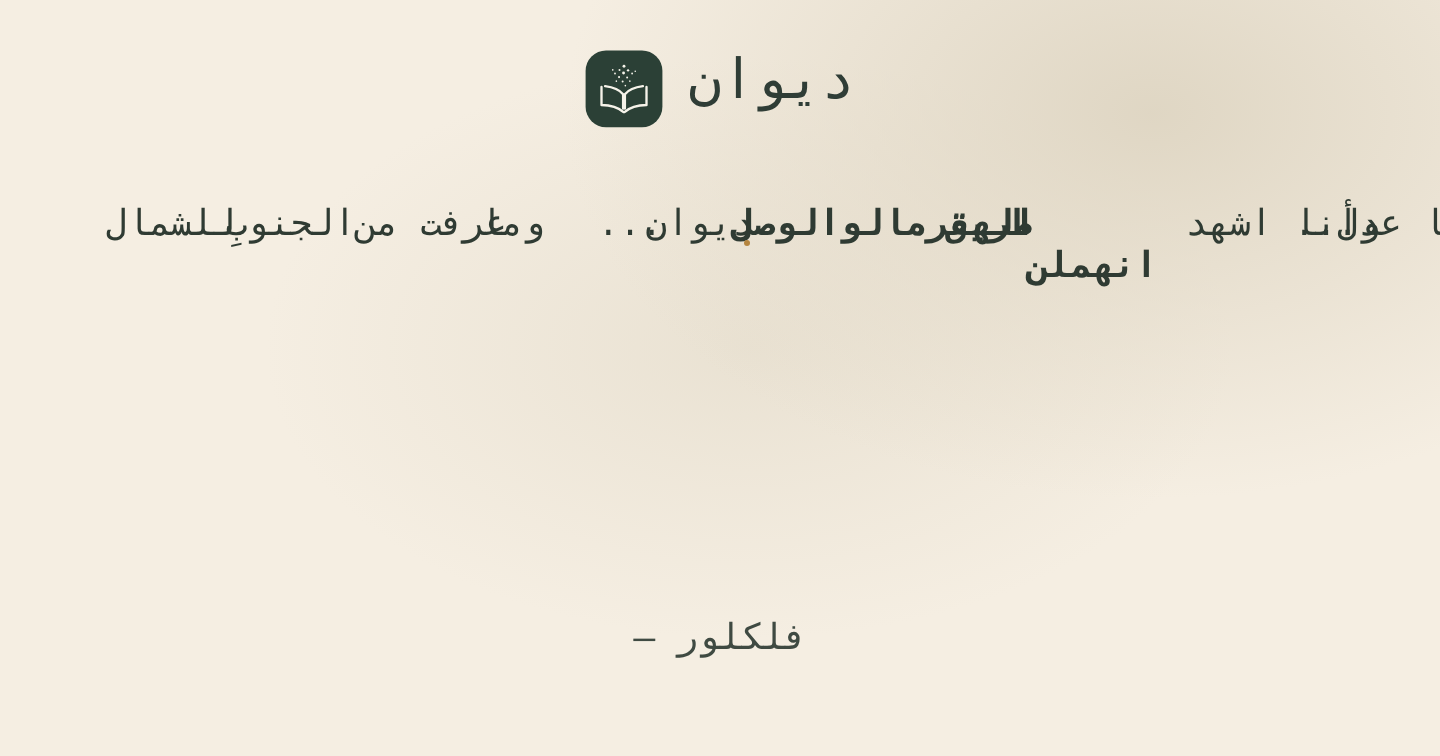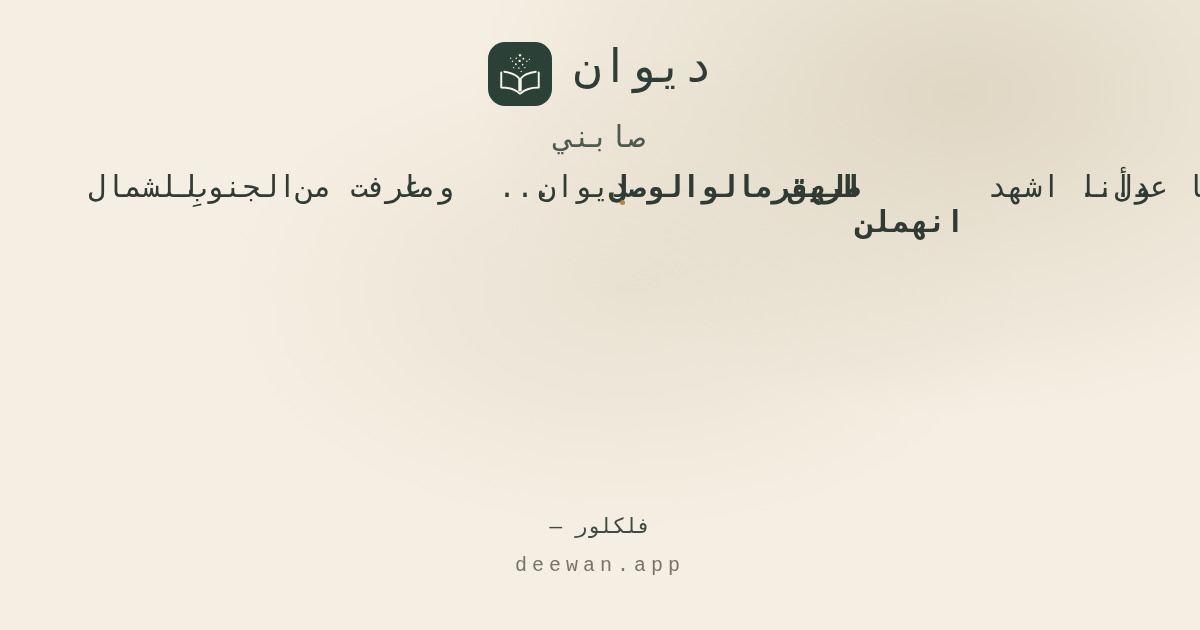--- a/index.html
+++ b/index.html
@@ -39,21 +39,21 @@
   .vseg{
     position:absolute; top:0; font-size:30px; line-height:40px;
     color:#2f3b33; white-space:nowrap; direction:rtl; unicode-bidi:isolate;
   }
   .vseg.heavy{ font-weight:700; }
   .gold-dot{
     position:absolute; width:5px; height:5px; border-radius:50%;
   }
   .poet{
     position:absolute; top:514px; left:0; width:100%;
-    text-align:center; font-size:21px; color:#3f4a42; direction:rtl;
+    text-align:center; font-size:30px; color:#3f4a42; direction:rtl;
   }
   .site{
     position:absolute; top:554px; left:0; width:100%;
     text-align:center; font-size:20px; color:#77746a;
     letter-spacing:5px; direction:ltr;
   }
 </style>
 </head>
 <body>
 
@@ -81,35 +81,33 @@
           <circle cx="30.5" cy="24" r="1.1"></circle>
           <circle cx="38.5" cy="23.5" r="0.9"></circle>
           <circle cx="23.5" cy="23.5" r="0.9"></circle>
           <circle cx="33.5" cy="28.5" r="0.9"></circle>
         </g>
       </svg>
     </div>
     <div class="brand-title">ديوان</div>
   </div>
 
-  <div class="poem-title">صابني</div>
 
   <div class="verse-line">
       <span class="vseg" style="left: 60px; margin-left: 28px;">للشمال</span>
       <span class="vseg" style="left: 188px;">الجنوبِ</span>
       <span class="vseg" style="left: 296px;">عرفت من</span>
       <span class="vseg" style="left: 400px;">وما</span>
       <span class="vseg" style="left: 498px;">...</span>
       <span class="vseg" style="left: 538px;">ديوان</span>
       <span class="vseg heavy" style="left: 610px;">الهقرمالوالوصل</span>
       <span class="vseg heavy" style="left: 788px;">طريق</span>
       <span class="vseg heavy" style="left: 856px; margin-top: 35px;">انهملن</span>
       <span class="vseg" style="left: 956px; padding-left: 32px;">وأنا اشهد</span>
       <span class="vseg" style="left: 1078px;">...</span>
       <span class="vseg" style="left: 1114px;">ما عدل</span>
     </div>
 
   <div class="gold-dot" style="left: 620px; top: 200px; background: rgb(181, 133, 63);"></div>
 
   <div class="poet">فلكلور —</div>
-  <div class="site">deewan.app</div>
 
 </div>
 
 </body></html>

